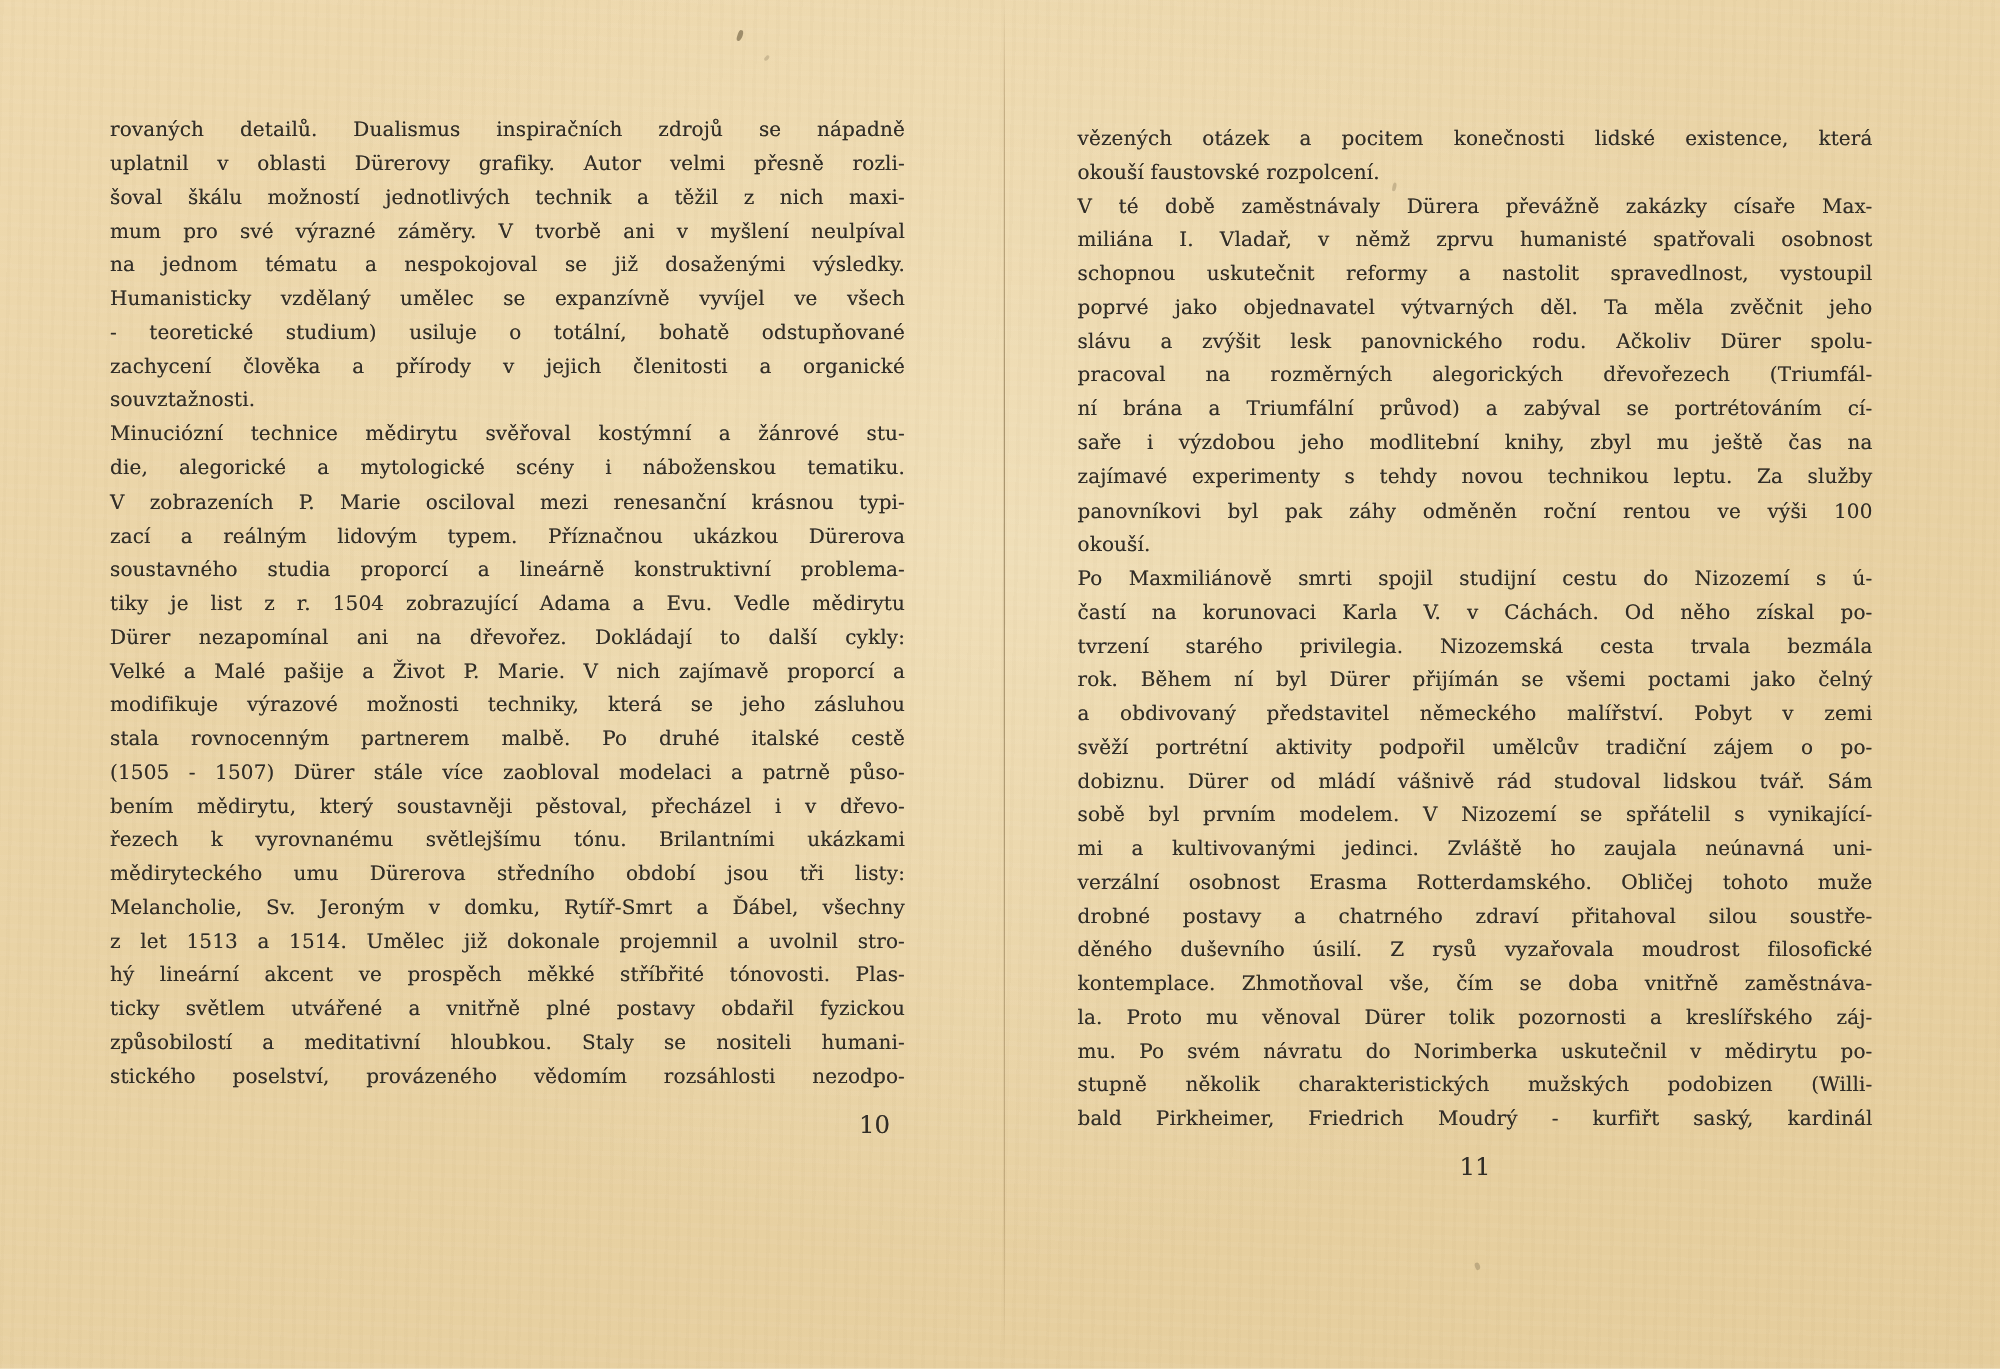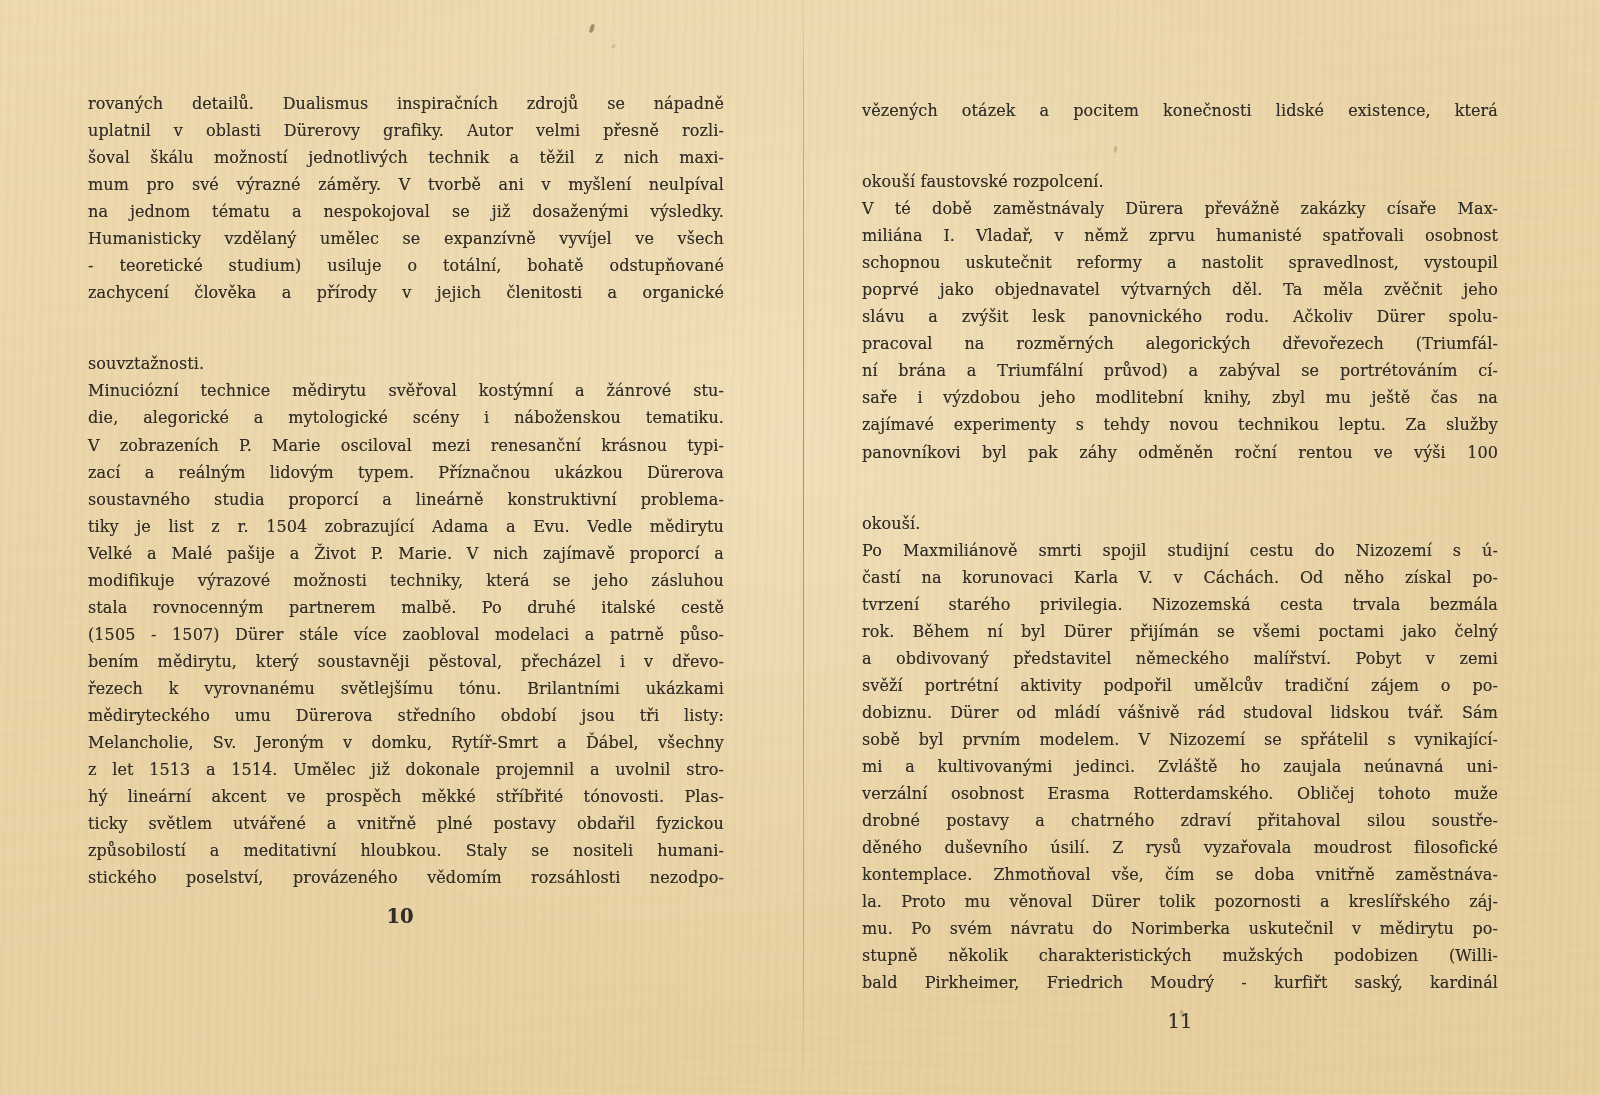--- a/index.html
+++ b/index.html
@@ -42,30 +42,29 @@
     font-size: 16px;
     line-height: 27.05px;
     white-space: normal;
     text-align: justify;
     text-align-last: justify;
     letter-spacing: 0.1px;
     text-shadow: 0 0 0.5px rgba(49,45,39,0.55);
   }
   .line.flush {
     text-align-last: left;
-    margin-top: 44px;
   }
 
   .page-number {
     font-size: 19.5px;
     line-height: 27px;
     margin-top: 12px;
     text-shadow: 0 0 0.5px rgba(49,45,39,0.55);
   }
-  .page-left  .page-number { text-align: center; padding-right: 12px; font-weight: bold; }
+  .page-left  .page-number { text-align: right; padding-right: 12px; }
   .page-right .page-number { text-align: center; }
 
   
   .gutter-line {
     position: absolute;
     left: 803px;
     top: 0;
     width: 1px;
     height: 1095px;
     background: linear-gradient(
@@ -112,20 +111,21 @@
       <div class="line">Humanisticky vzdělaný umělec se expanzívně vyvíjel ve všech</div>
       <div class="line">- teoretické studium) usiluje o totální, bohatě odstupňované</div>
       <div class="line">zachycení člověka a přírody v jejich členitosti a organické</div>
       <div class="line flush">souvztažnosti.</div>
       <div class="line">Minuciózní technice mědirytu svěřoval kostýmní a žánrové stu-</div>
       <div class="line">die, alegorické a mytologické scény i náboženskou tematiku.</div>
       <div class="line">V zobrazeních P. Marie osciloval mezi renesanční krásnou typi-</div>
       <div class="line">zací a reálným lidovým typem. Příznačnou ukázkou Dürerova</div>
       <div class="line">soustavného studia proporcí a lineárně konstruktivní problema-</div>
       <div class="line">tiky je list z r. 1504 zobrazující Adama a Evu. Vedle mědirytu</div>
+      <div class="line">Dürer nezapomínal ani na dřevořez. Dokládají to další cykly:</div>
       <div class="line">Velké a Malé pašije a Život P. Marie. V nich zajímavě proporcí a</div>
       <div class="line">modifikuje výrazové možnosti techniky, která se jeho zásluhou</div>
       <div class="line">stala rovnocenným partnerem malbě. Po druhé italské cestě</div>
       <div class="line">(1505 - 1507) Dürer stále více zaobloval modelaci a patrně půso-</div>
       <div class="line">bením mědirytu, který soustavněji pěstoval, přecházel i v dřevo-</div>
       <div class="line">řezech k vyrovnanému světlejšímu tónu. Brilantními ukázkami</div>
       <div class="line">mědiryteckého umu Dürerova středního období jsou tři listy:</div>
       <div class="line">Melancholie, Sv. Jeroným v domku, Rytíř-Smrt a Ďábel, všechny</div>
       <div class="line">z let 1513 a 1514. Umělec již dokonale projemnil a uvolnil stro-</div>
       <div class="line">hý lineární akcent ve prospěch měkké stříbřité tónovosti. Plas-</div>

